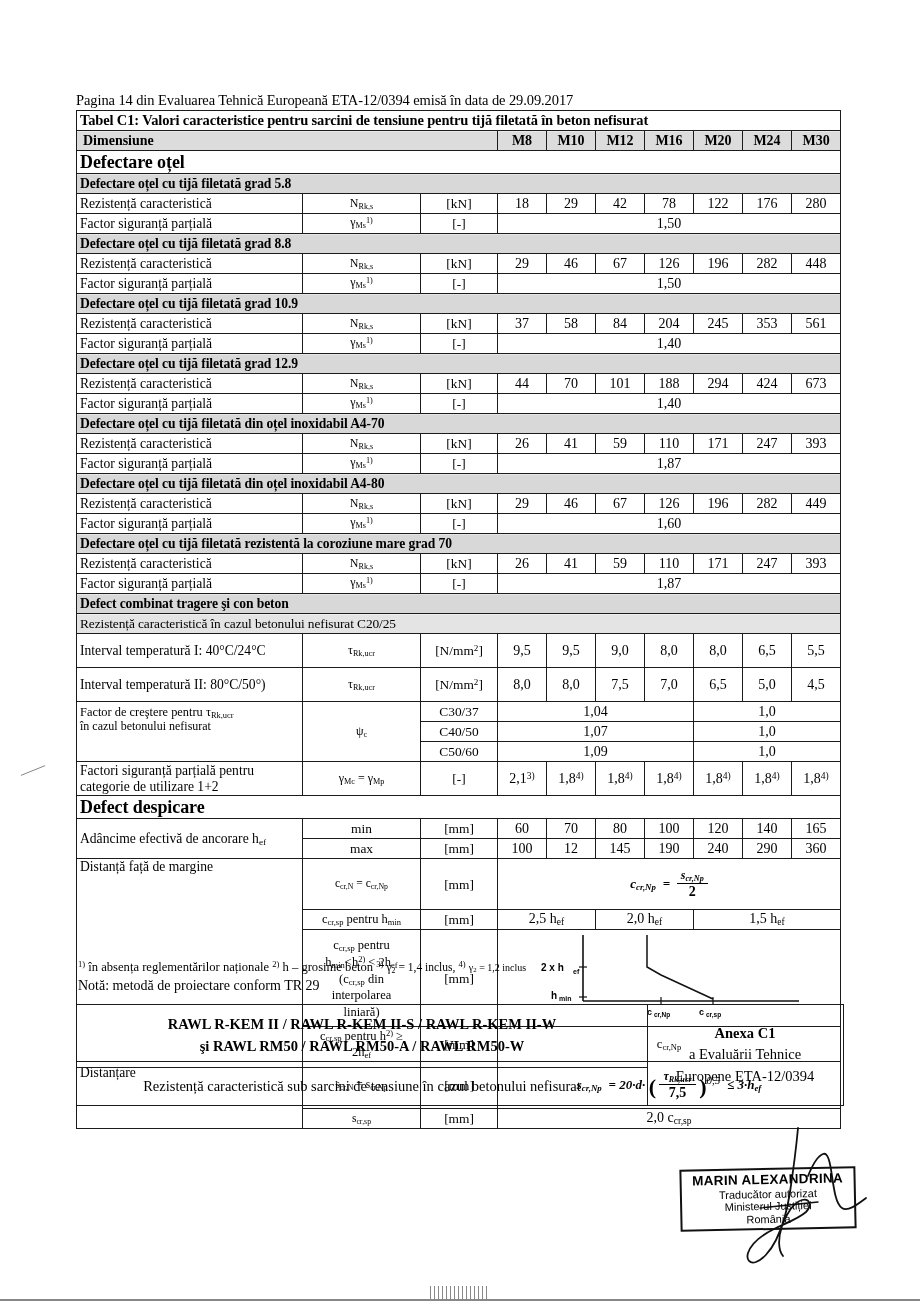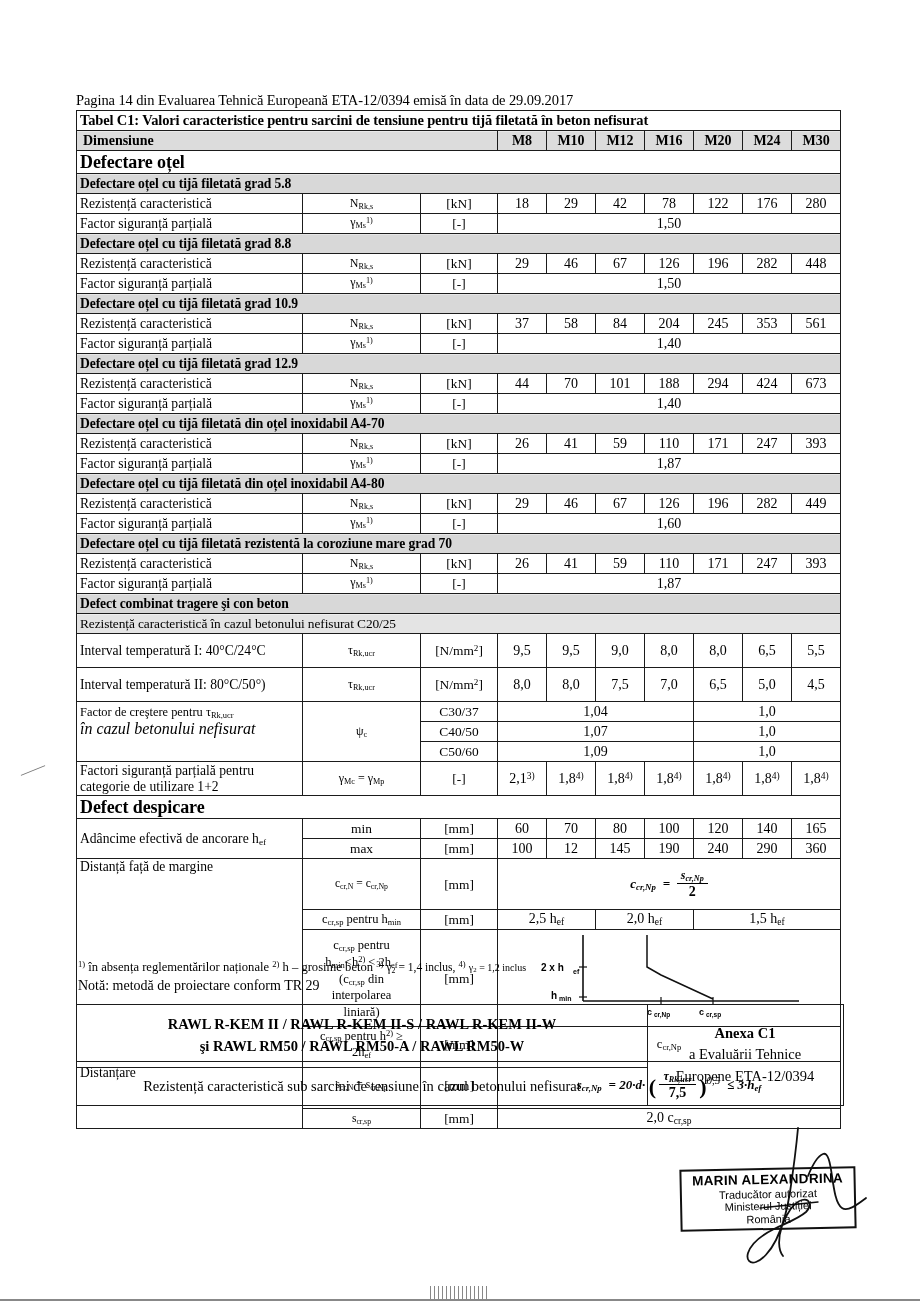--- a/index.html
+++ b/index.html
@@ -350,21 +350,21 @@
           <td class="val">7,5</td>
           <td class="val">7,0</td>
           <td class="val">6,5</td>
           <td class="val">5,0</td>
           <td class="val">4,5</td>
         </tr>
 
         <tr>
           <td class="desc" rowspan="3" style="vertical-align:top;padding-top:4px;">
             <div style="font-size:12.4px;">Factor de creştere pentru τ<sub>Rk,ucr</sub></div>
-            <div style="font-size:16px;font-style:italic;">în cazul betonului nefisurat</div>
+            <div style="font-size:12px;">în cazul betonului nefisurat</div>
           </td>
           <td class="sym" rowspan="3">ψ<sub>c</sub></td>
           <td class="unit">C30/37</td>
           <td class="span" colspan="4">1,04</td>
           <td class="span" colspan="3">1,0</td>
         </tr>
         <tr>
           <td class="unit">C40/50</td>
           <td class="span" colspan="4">1,07</td>
           <td class="span" colspan="3">1,0</td>

